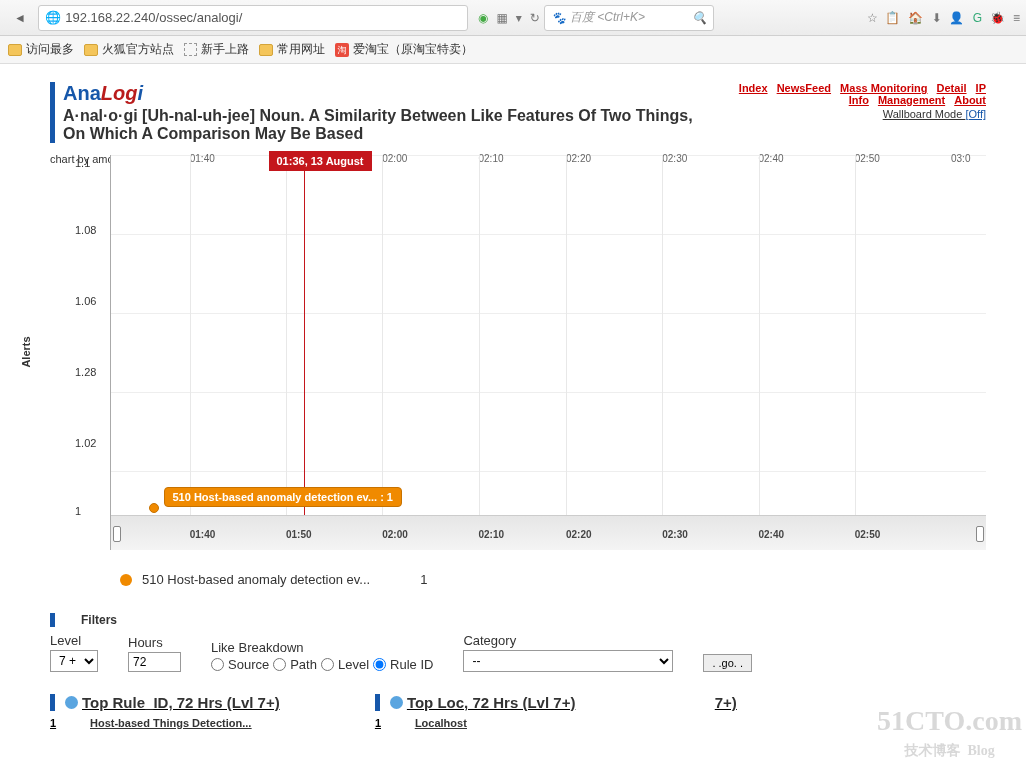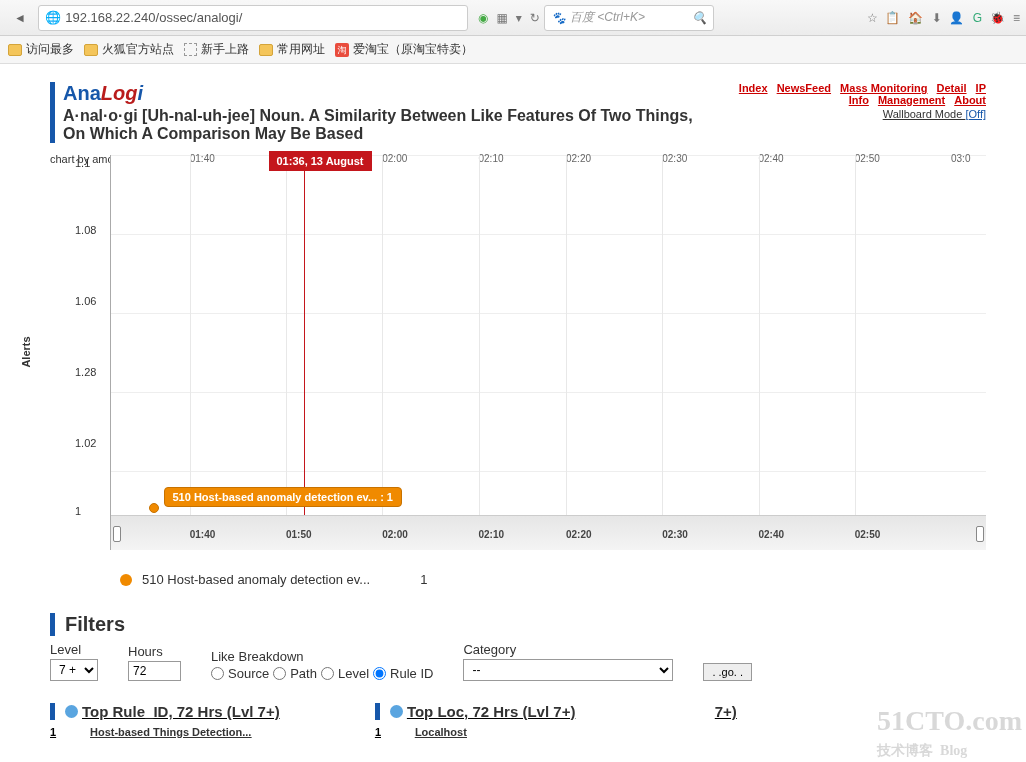--- a/index.html
+++ b/index.html
@@ -35,33 +35,33 @@
 .grid-v { position:absolute; top:0; bottom:0; width:1px; background:#e8e8e8;}
 .grid-h { position:absolute; left:0; right:0; height:1px; background:#eee;}
 .bottom-axis-band { position:absolute; bottom:0; left:0; right:0; height:35px; background: linear-gradient(#e6e6e6,#f4f4f4); border-top:1px solid #ccc;}
 .vline-red { position:absolute; top:0; bottom:35px; width:1px; background:#c4161c;}
 .time-badge { position:absolute; background:#c4161c; color:#fff; font-size:11px; font-weight:bold; padding:4px 8px; top:-4px;}
 .orange-pill { position:absolute; background:#f08a00; border:1px solid #c77200; color:#fff; font-size:11px; font-weight:bold; padding:3px 8px; border-radius:4px;}
 .data-dot { position:absolute; width:10px; height:10px; border-radius:50%; background:#f08a00; border:1px solid #c77200;}
 .scroll-handle { position:absolute; bottom:8px; width:8px; height:16px; background:#fff; border:1px solid #888; border-radius:2px;}
 .legend-row { margin: 22px 0 0 70px; display:flex; align-items:center; gap:10px; font-size:13px; color:#333;}
 .legend-dot { width:12px; height:12px; border-radius:50%; background:#f08a00; display:inline-block;}
-.section-hdr { border-left:5px solid #1657aa; padding-left:10px; font-size:20px; font-weight:bold; color:#333; margin-top:26px;}
+.section-hdr { border-left:5px solid #1657aa; padding-left:26px; font-size:12px; font-weight:bold; color:#333; margin-top:26px;}
 .filters-row { display:flex; gap:30px; margin-top:6px; align-items:flex-end; font-size:13px; color:#333;}
 .filters-row label { display:block; font-size:13px; margin-bottom:2px;}
 .filters-row select, .filters-row input[type=text] { border:1px solid #999; padding:2px 4px; font-size:12px; background:#fff;}
 .go-btn { border:1px solid #999; background:#eee; padding:2px 8px; font-size:11px;}
 .panels-row { display:flex; margin-top:22px; gap:16px;text-decoration:underline;}
 .panel { flex:0 0 33%; }
 .panel-hdr { border-left:5px solid #1657aa; padding-left:10px; font-size:15px; font-weight:bold; color:#333; display:flex; align-items:center; gap:4px;}
 .info-ico { width:13px; height:13px; border-radius:50%; background:#5aa5e0; display:inline-block;}
 .panel-row { display:flex; gap:30px; font-size:11px; margin-top:6px; padding-left:0;}
 .panel-row .cnt { font-weight:bold; width:10px;}
 .panel-row a { color:#333; text-decoration:underline; font-weight:bold;}
-.watermark { position:absolute; right:4px; bottom:4px; font-size:28px; font-weight:bold; color:rgba(100,100,100,0.25); text-align:left; font-family: Georgia, serif; line-height:0.9;}
+.watermark { position:absolute; right:4px; bottom:4px; font-size:28px; font-weight:bold; color:rgba(100,100,100,0.25); text-align:center; font-family: Georgia, serif; line-height:0.9;}
 .watermark .sm { font-size:14px;}
 </style>
 </head>
 <body>
 
 <div class="browser-toolbar">
   <div class="nav-btn">◄</div>
   <div class="url-bar">
     <span class="globe">🌐</span>
     <span>192.168.22.240/ossec/analogi/</span>

